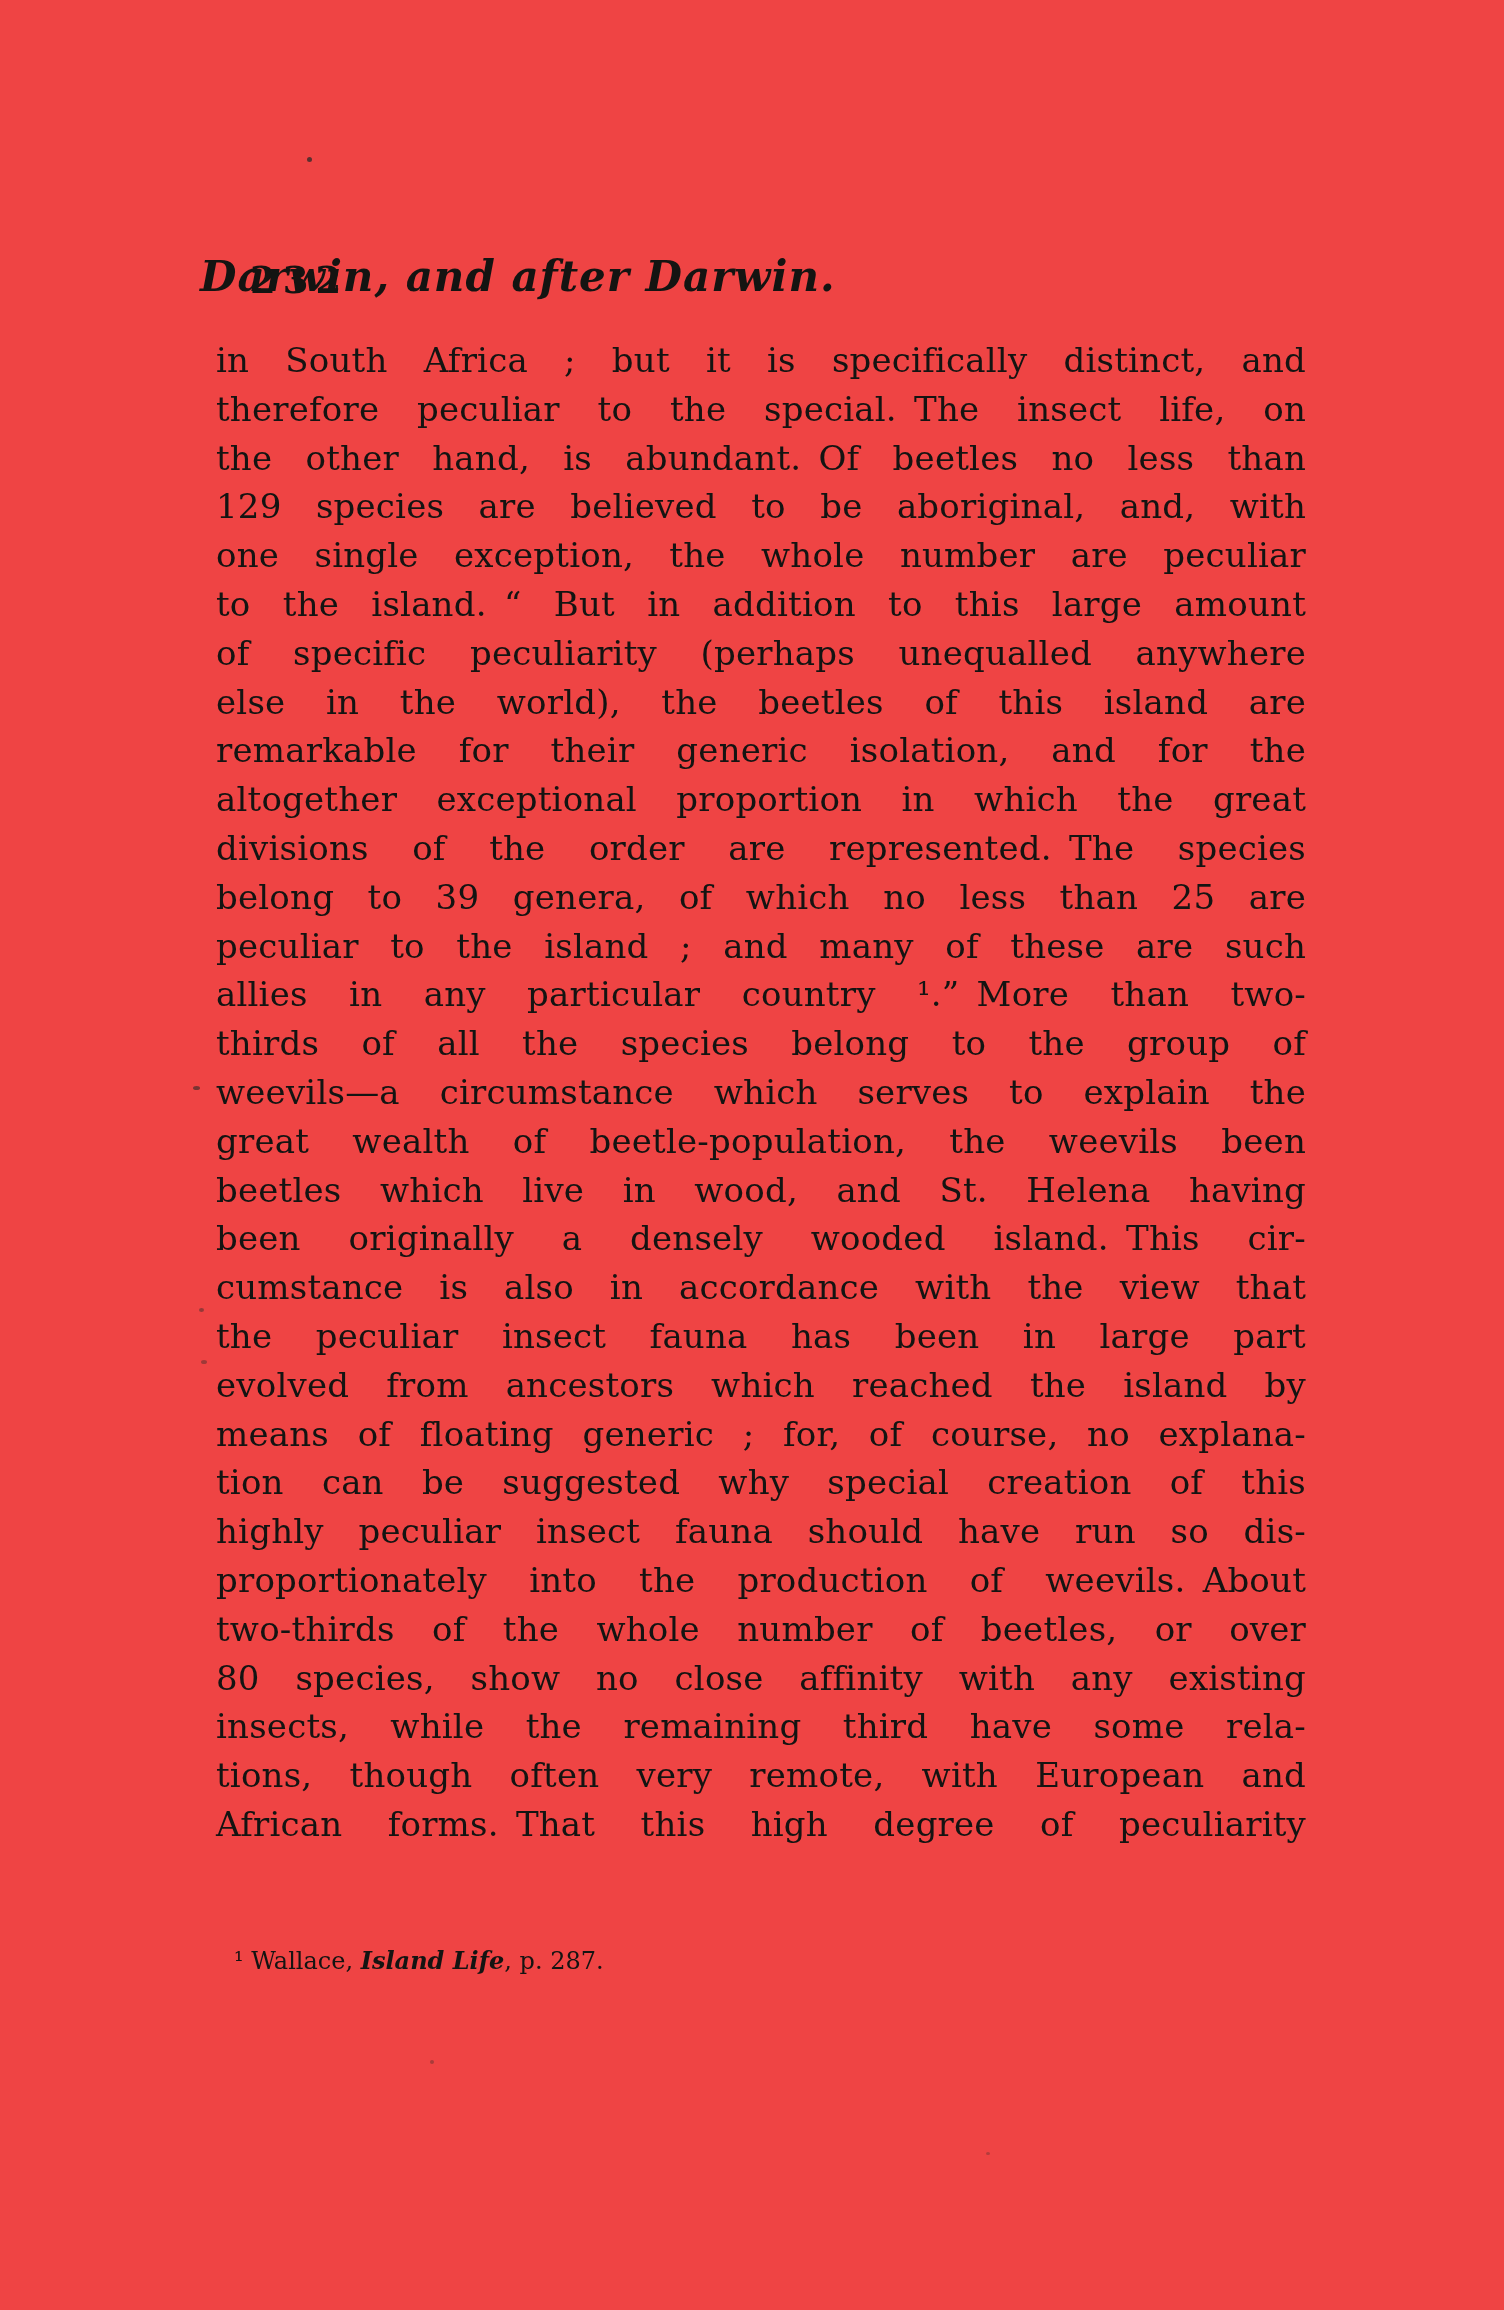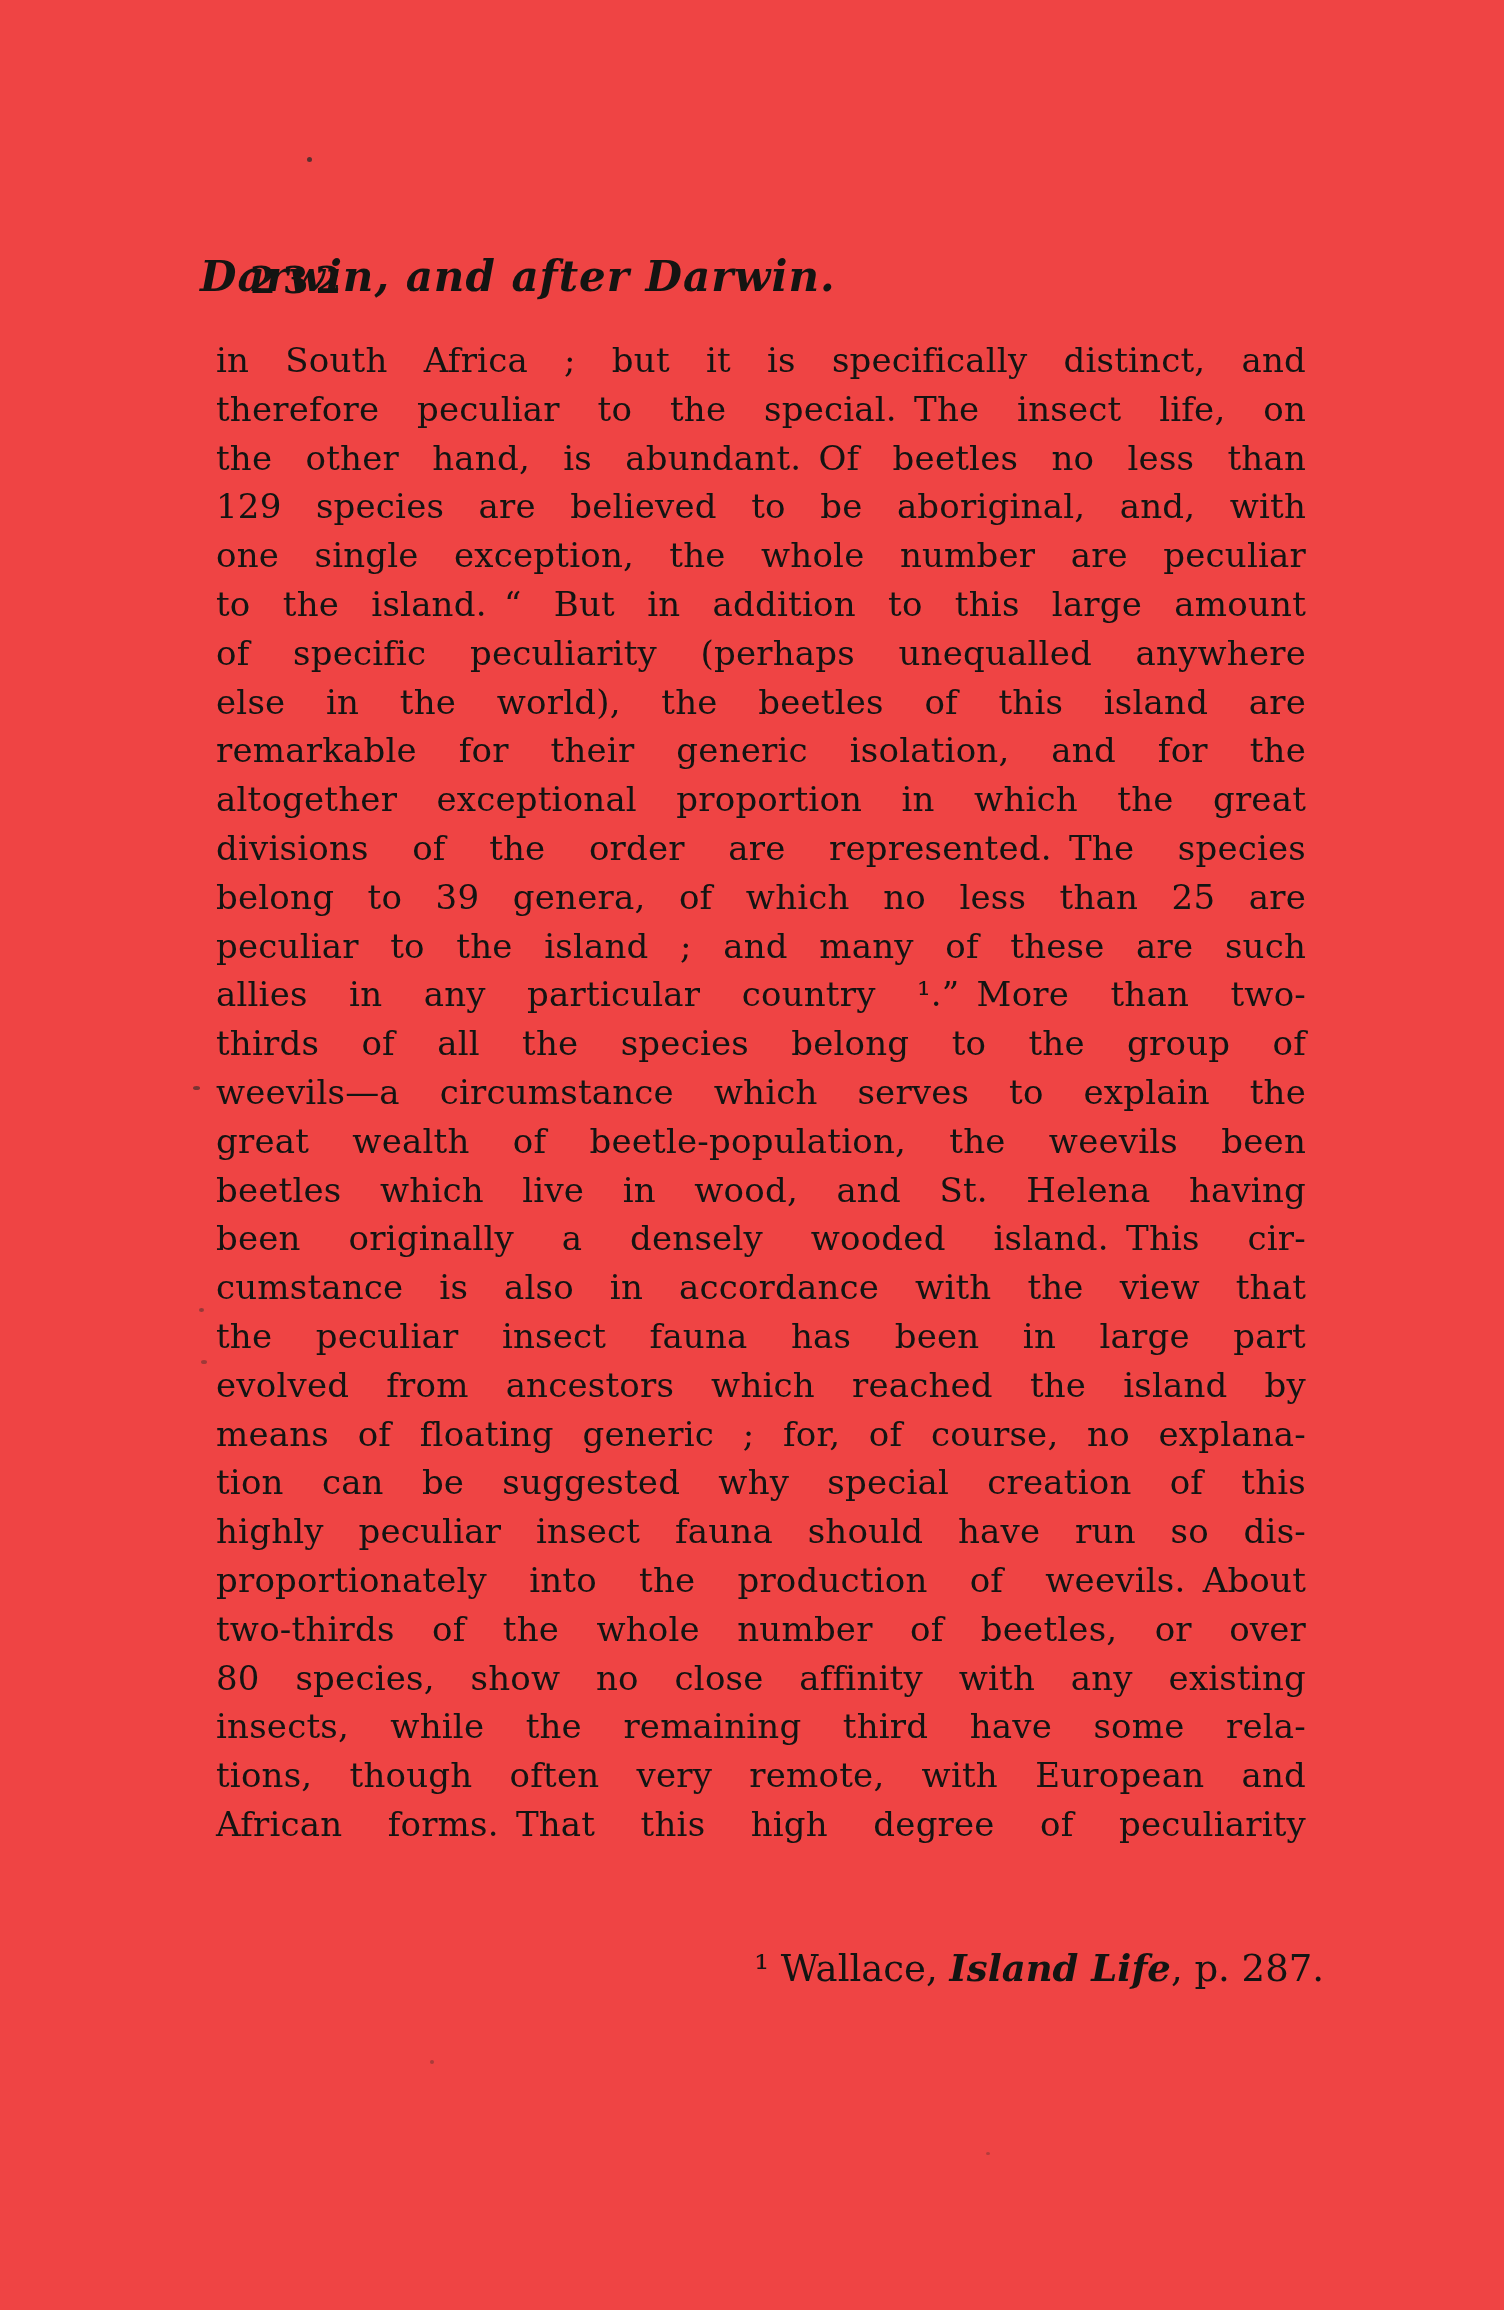--- a/index.html
+++ b/index.html
@@ -54,23 +54,23 @@
     white-space: nowrap;
     text-align: justify;
     text-align-last: justify;
     letter-spacing: 0.2px;
   }
   .footnote {
     position: absolute;
     top: 1946px;
     left: 200px;
     width: 1090px;
-    text-align: right;
+    text-align: left;
     transform: translateX(34px);
-    font-size: 37px;
+    font-size: 24px;
   }
   .footnote .work {
     font-style: italic;
     font-weight: 600;
   }
   .speck {
     position: absolute;
     background: #2a2a28;
     border-radius: 50%;
   }

